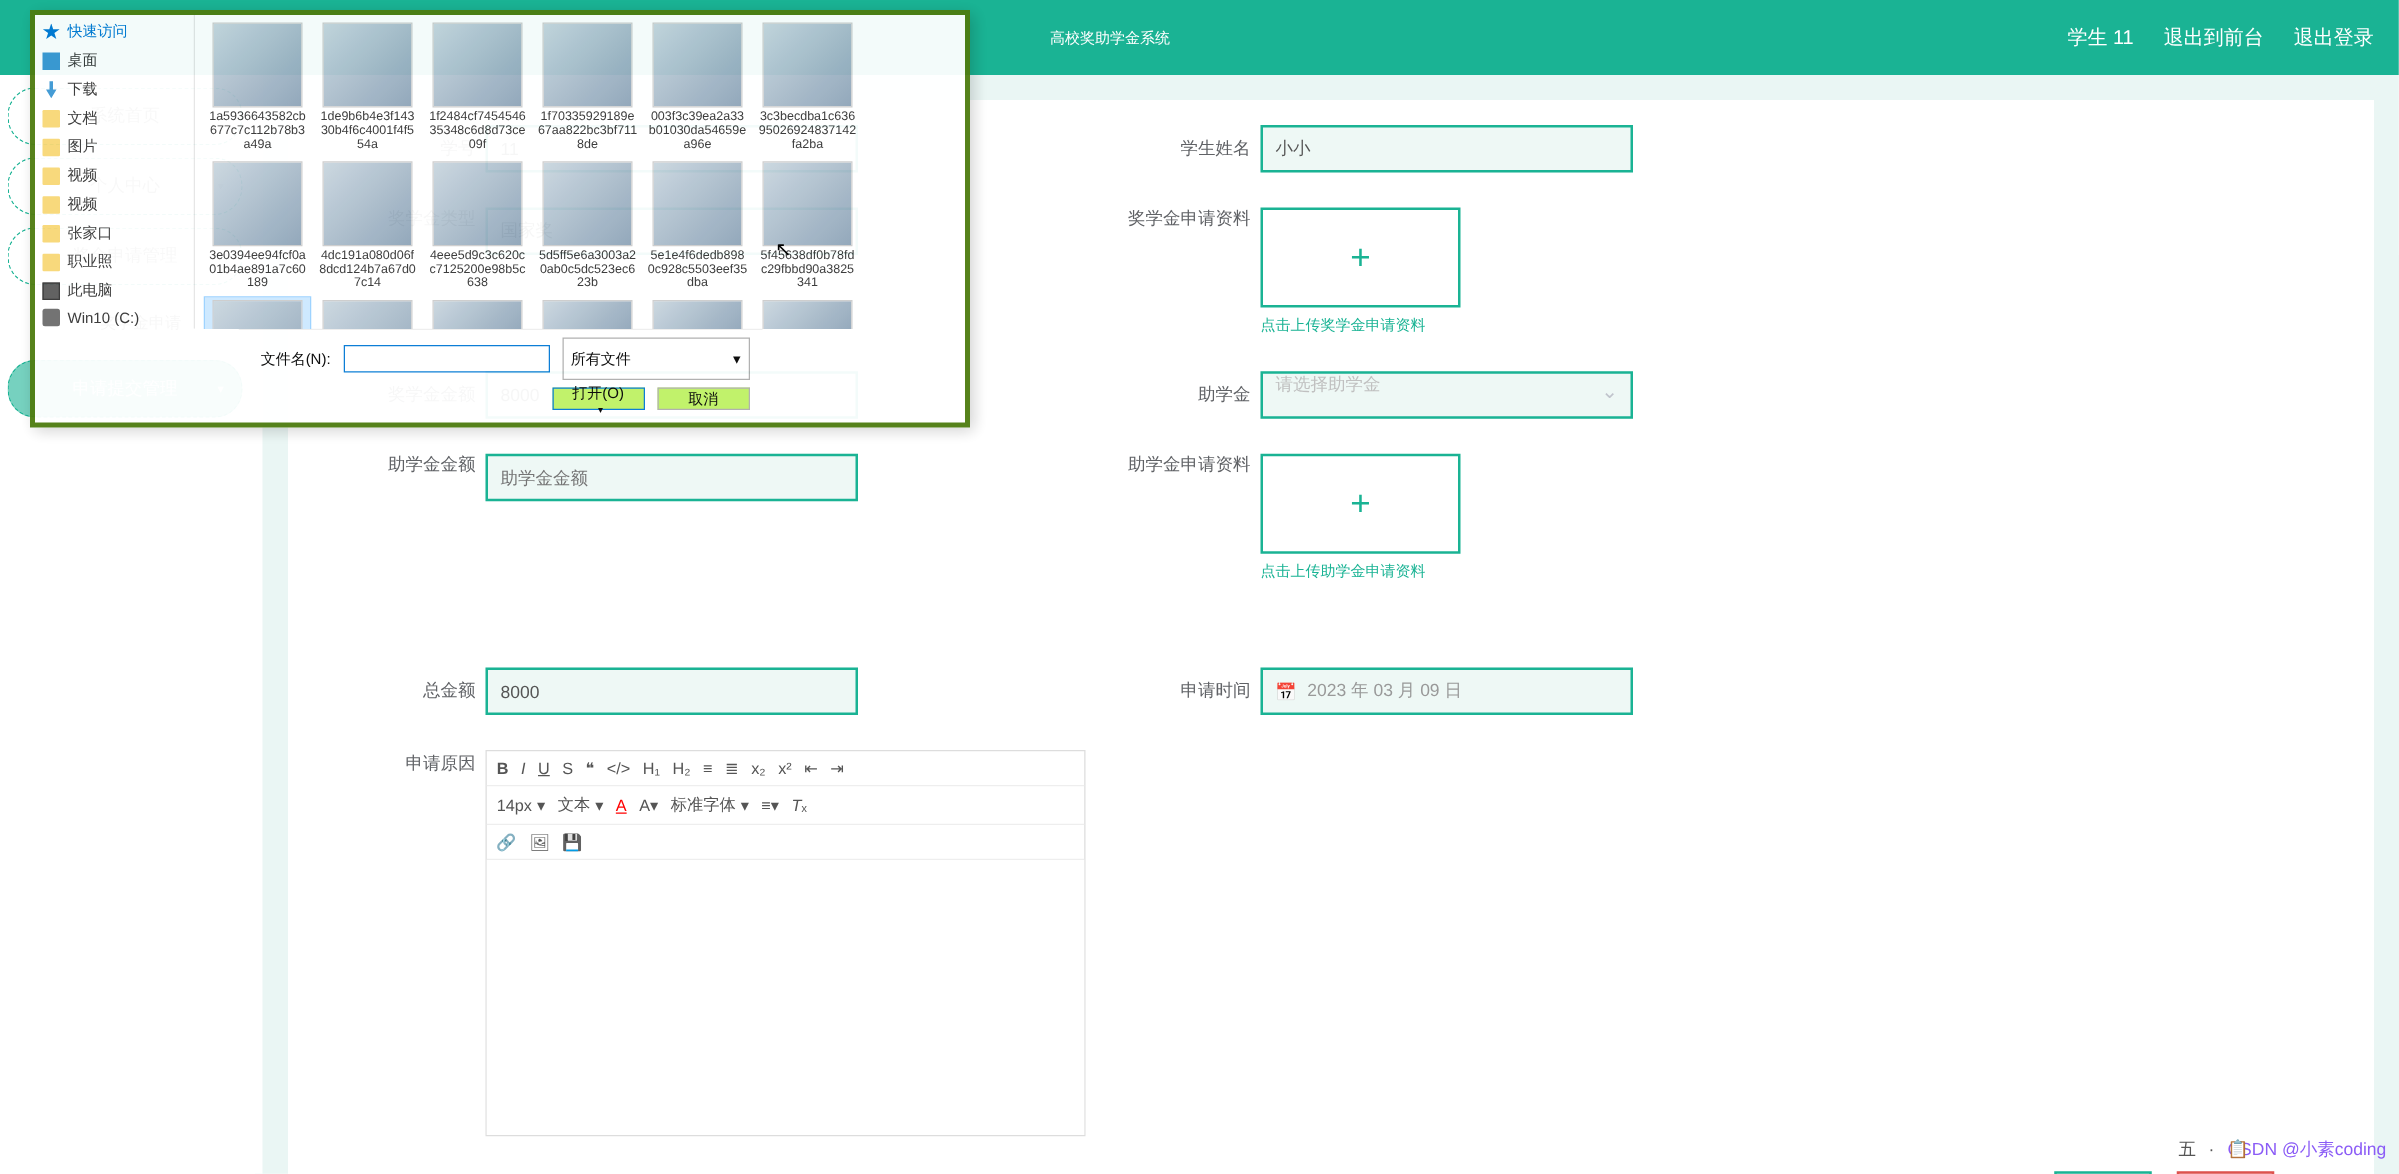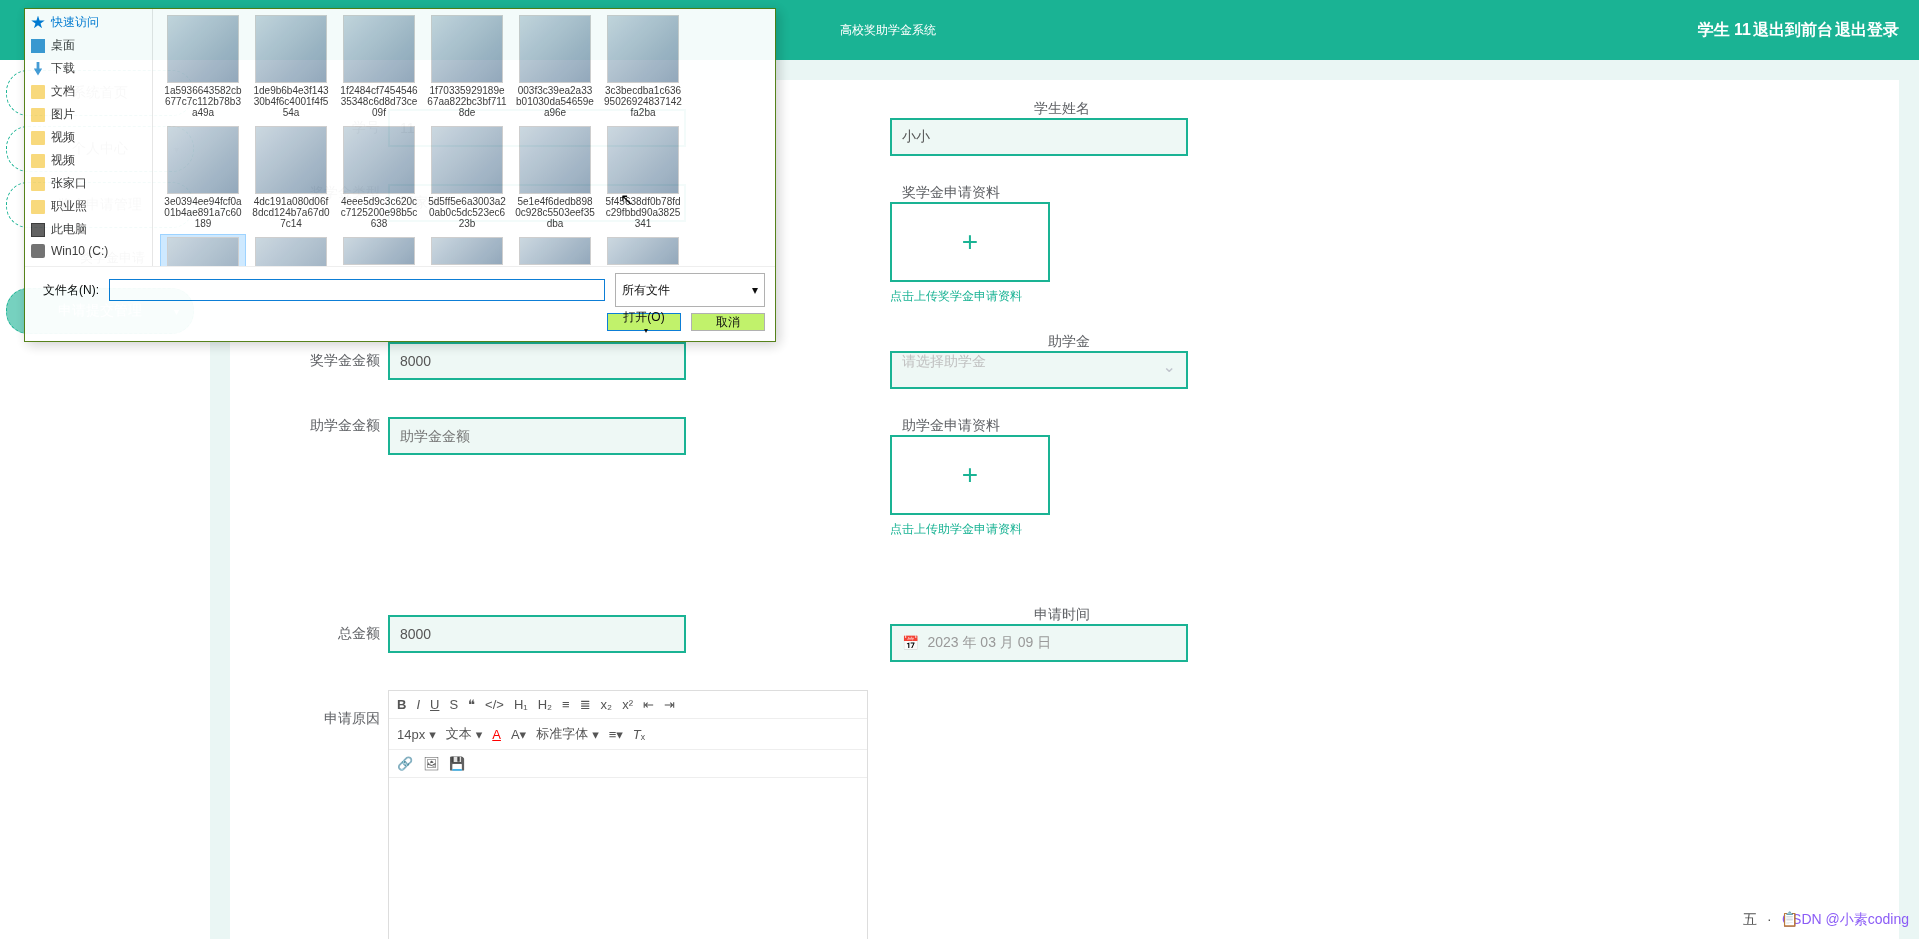--- a/index.html
+++ b/index.html
@@ -1,39 +1,39 @@
 <!DOCTYPE html>
 <html><head>
 <meta charset="utf-8">
 <style>
 * { box-sizing: border-box; margin: 0; padding: 0; font-family: "Microsoft YaHei", Arial, sans-serif; }
 body { background: #fff; width: 1919px; height: 939px; position: relative; overflow: hidden; }
 
 
 .header { position: absolute; top: 0; left: 0; right: 0; height: 60px; background: #1ab394; display: flex; align-items: center; justify-content: space-between; padding: 0 20px; color: #fff; font-size: 18px; z-index: 5; }
 .header-title { font-size: 12px; margin-left: 820px; }
-.header-right { display: flex; gap: 2px; font-size: 16px; font-weight: bold; }
+.header-right { display: flex; gap: 24px; font-size: 16px; }
 .header-right span { cursor: pointer; }
 
 
 .sidebar { position: absolute; top: 60px; left: 0; width: 200px; bottom: 0; z-index: 4; }
 .sidebar-item { height: 46px; display: flex; align-items: center; justify-content: center; color: #777; font-size: 14px; border: 1.5px dashed transparent; border-radius: 22px; margin: 10px 6px; position: relative; }
 .sidebar-item.active, .sidebar-item:hover { border-color: #1ab394; }
 .sidebar-item.pill { background: rgba(26,179,148,0.6); color: #fff; border: 1.5px dashed #1ab394; }
 .sidebar-item .chev { position: absolute; right: 14px; font-size: 10px; color: #ccc; }
 .sidebar-subitem { height: 40px; display: flex; align-items: center; padding-left: 80px; color: #666; font-size: 13px; }
 
 
 .main { position: absolute; top: 60px; left: 210px; right: 0; bottom: 0; background: #eaf6f4; padding: 10px; }
 .content { background: #fff; margin: 10px; padding: 20px 40px; height: 100%; overflow: auto; }
 
 .row { display: flex; margin-bottom: 28px; }
 .colL, .colR { display: flex; align-items: center; }
 .colL { width: 540px; }
-.colR { margin-left: 80px; flex-direction: column; }
+.colR { margin-left: 80px; }
 .label { width: 110px; text-align: right; font-size: 14px; color: #606266; margin-right: 8px; }
 .inp { width: 298px; height: 38px; border: 2px solid #1ab394; background: #eef8f5; padding: 0 10px; font-size: 14px; color: #555; }
 .inp.select { position: relative; }
 .inp.select::after { content: "⌄"; position: absolute; right: 10px; top: 4px; color: #c0c4cc; font-size: 16px; }
 .placeholder { color: #c0c0c0; }
 
 .upload-box { width: 160px; height: 80px; border: 2px solid #1ab394; display: flex; align-items: center; justify-content: center; cursor: pointer; }
 .plus { font-size: 28px; color: #1ab394; font-weight: 200; }
 .hint { font-size: 12px; color: #1ab394; margin-top: 6px; }
 .date-inp { display: flex; align-items: center; gap: 8px; color: #999; }
@@ -45,21 +45,21 @@
 
 
 .editor-wrap { display: flex; }
 .editor { border: 1px solid #ddd; width: 480px; }
 .toolbar { border-bottom: 1px solid #eee; padding: 6px 8px; display: flex; flex-wrap: wrap; gap: 10px; align-items: center; font-size: 13px; color: #555; }
 .toolbar span { cursor: pointer; }
 .toolbar .sel { display: flex; align-items: center; gap: 4px; }
 .ed-body { height: 220px; background: #fff; }
 
 
-.file-dialog { position: absolute; top: 8px; left: 24px; width: 752px; height: 334px; background: #fff; border: 1px solid #4d7c0f; box-shadow: 3px 3px 12px rgba(0,0,0,0.2); z-index: 100; display: flex; flex-direction: column; opacity: 0.95; }
+.file-dialog { position: absolute; top: 8px; left: 24px; width: 752px; height: 334px; background: #fff; border: 4px solid #4d7c0f; box-shadow: 3px 3px 12px rgba(0,0,0,0.2); z-index: 100; display: flex; flex-direction: column; opacity: 0.95; align-items: center; }
 .fd-body { flex: 1; display: flex; overflow: hidden; }
 .fd-side { width: 128px; border-right: 1px solid #e5e5e5; overflow-y: auto; font-size: 12px; padding: 2px 0; }
 .fd-side-item { display: flex; align-items: center; gap: 6px; padding: 3px 6px; color: #333; cursor: pointer; }
 .fd-side-item.hd { color: #0078d4; font-weight: 500; }
 .ico { width: 14px; height: 14px; display: inline-block; }
 .ico-star { background: #0078d4; clip-path: polygon(50% 0,61% 35%,98% 35%,68% 57%,79% 91%,50% 70%,21% 91%,32% 57%,2% 35%,39% 35%); }
 .ico-folder { background: #f8d775; border-radius: 1px; }
 .ico-desk { background: #3b97d3; }
 .ico-down { background: #3b97d3; clip-path: polygon(40% 0,60% 0,60% 50%,80% 50%,50% 100%,20% 50%,40% 50%); }
 .ico-disk { background: #6c6c6c; border-radius: 2px; }
@@ -184,21 +184,21 @@
     <div class="colR">
       <div class="label">申请时间</div>
       <div class="inp date-inp">
         <span>📅</span>
         <span>2023 年 03 月 09 日</span>
       </div>
     </div>
   </div>
 
   <div class="row editor-wrap">
-    <div class="label" style="margin-top:20px">申请原因</div>
+    <div class="label" style="margin-top:2px">申请原因</div>
     <div class="editor">
       <div class="toolbar">
         <span><b>B</b></span>
         <span><i>I</i></span>
         <span><u>U</u></span>
         <span>S</span>
         <span>❝</span>
         <span>&lt;/&gt;</span>
         <span>H₁</span>
         <span>H₂</span>

